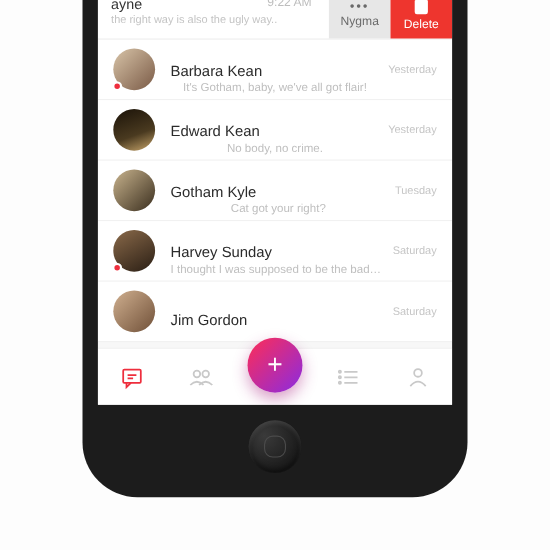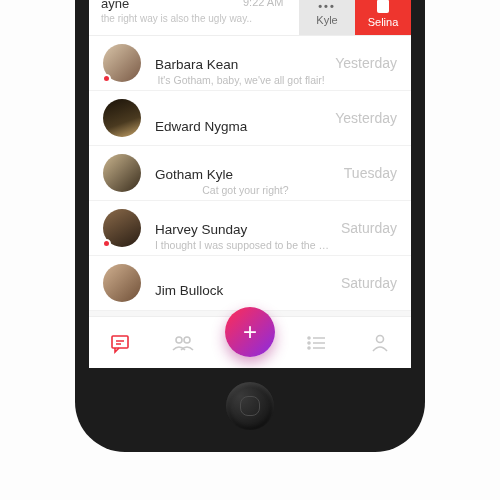--- a/index.html
+++ b/index.html
@@ -83,21 +83,21 @@
     background:#ccc center/cover;
   }
   .badge {
     position:absolute; width:9px; height:9px; border-radius:50%;
     background:#ee2e3d; border:2px solid #fff;
     bottom:-1px; left:-1px;
   }
   .row-main { flex:1; min-width:0; }
   .row-name { font-size:13.5px; color:#2b2b2b; font-weight:500;margin-top:16px; }
   .row-preview { font-size:10.5px; color:#bfbfbf; margin-top:2px; white-space:nowrap; overflow:hidden; text-overflow:ellipsis;text-align:center; }
-  .row-time { font-size:14px; color:#c6c6c6; margin-left:8px; }
+  .row-time { font-size:10px; color:#c6c6c6; margin-left:8px; }
 
   
   .av0 { background: linear-gradient(135deg,#d8c4a8,#7a5a46); }
   .av1 { background: linear-gradient(160deg,#1a1208,#4a3a20 60%,#c9a66b); }
   .av2 { background: linear-gradient(135deg,#c9b48e,#3a2e1e); }
   .av3 { background: linear-gradient(150deg,#8a6a4a,#2a1e14); }
   .av4 { background: linear-gradient(135deg,#d0b090,#705038); }
 
   
   .tabbar {
@@ -125,45 +125,46 @@
   <div class="screen">
 
     <div class="swiped-row">
       <div class="swiped-left">
         <div class="name">ayne</div>
         <div class="time">9:22 AM</div>
         <div class="preview">the right way is also the ugly way..</div>
       </div>
       <div class="action-more">
         <span class="dots">•••</span>
-        <span>Kyle</span>
+        <span>Nygma</span>
       </div>
       <div class="action-delete">
         <span class="trash-icon"></span>
-        <span>Selina</span>
+        <span>Delete</span>
       </div>
     </div>
 
     <div class="list" id="list">
         <div class="row">
     <div class="avatar av0">
       <span class="badge"></span>
     </div>
     <div class="row-main">
       <div class="row-name">Barbara Kean</div>
       <div class="row-preview">It's Gotham, baby, we've all got flair!</div>
     </div>
     <div class="row-time">Yesterday</div>
         </div>
         <div class="row">
     <div class="avatar av1">
       
     </div>
     <div class="row-main">
-      <div class="row-name">Edward Nygma</div>
+      <div class="row-name">Edward Kean</div>
+      <div class="row-preview">No body, no crime.</div>
     </div>
     <div class="row-time">Yesterday</div>
         </div>
         <div class="row">
     <div class="avatar av2">
       
     </div>
     <div class="row-main">
       <div class="row-name">Gotham Kyle</div>
       <div class="row-preview">Cat got your right?</div>
@@ -178,21 +179,21 @@
       <div class="row-name">Harvey Sunday</div>
       <div class="row-preview">I thought I was supposed to be the bad guy here?</div>
     </div>
     <div class="row-time">Saturday</div>
         </div>
         <div class="row">
     <div class="avatar av4">
       
     </div>
     <div class="row-main">
-      <div class="row-name">Jim Bullock</div>
+      <div class="row-name">Jim Gordon</div>
       <div class="row-preview"></div>
     </div>
     <div class="row-time">Saturday</div>
         </div>
       </div>
 
     <div class="tabbar">
       <div class="tab">
         <svg width="22" height="22">
             <rect class="ic active" x="3" y="4" width="16" height="12" rx="1"></rect>

